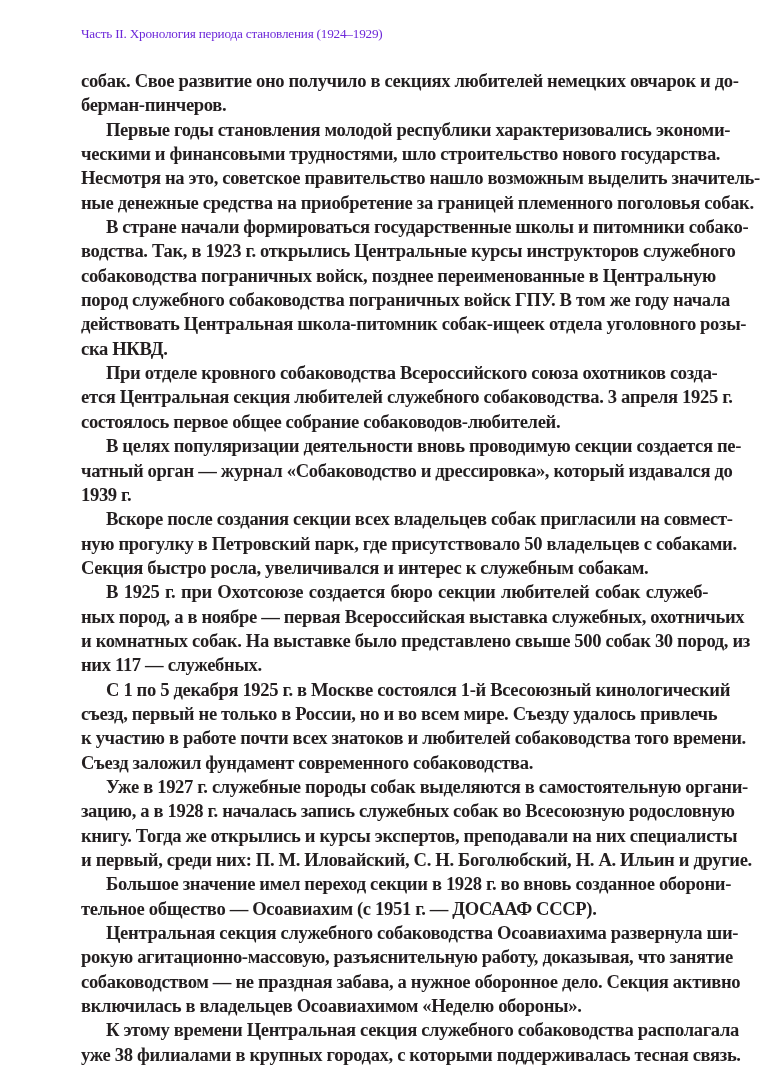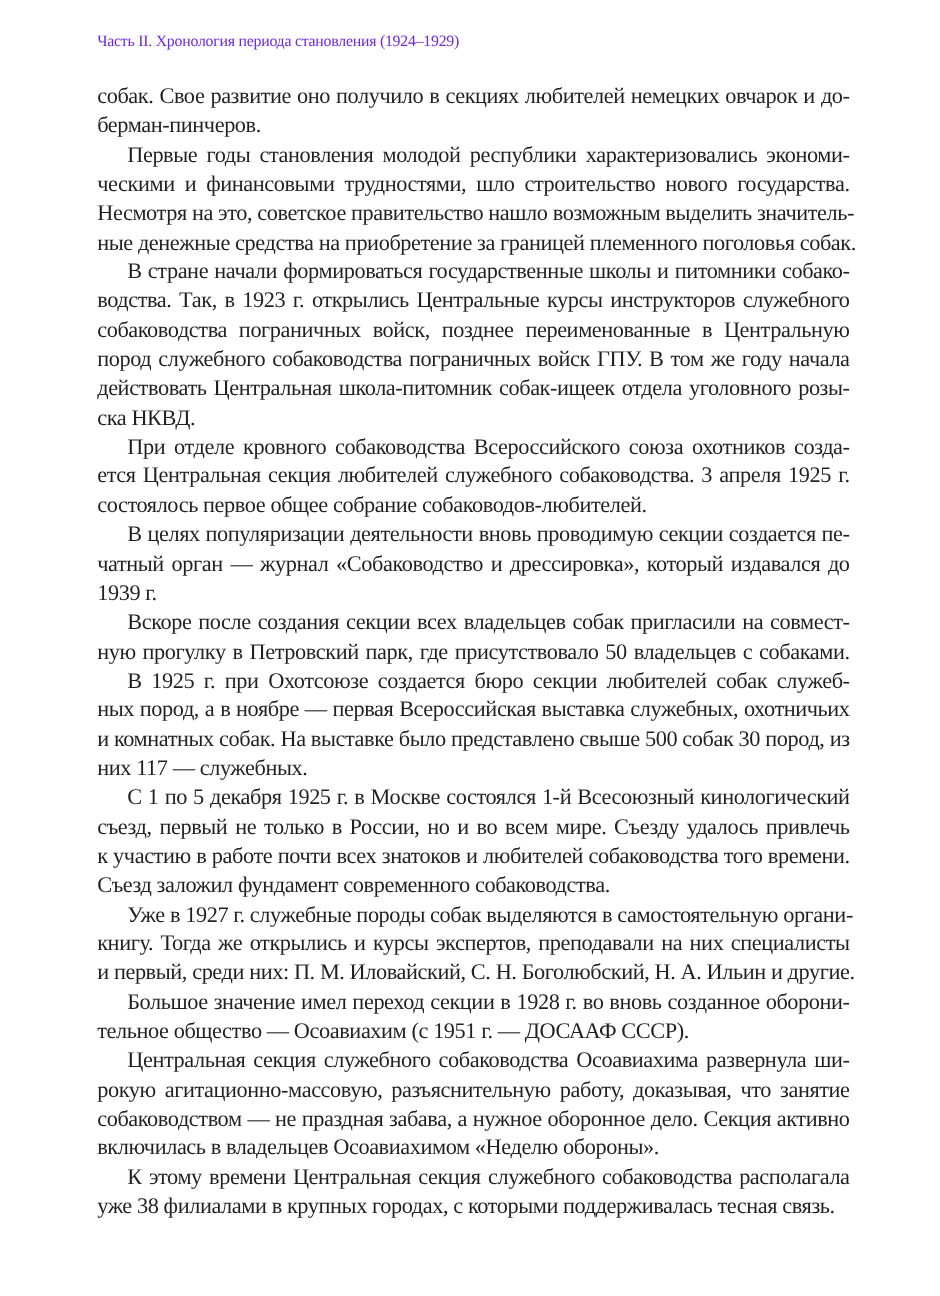--- a/index.html
+++ b/index.html
@@ -5,21 +5,21 @@
   html, body { margin: 0; padding: 0; }
   body {
     width: 783px; height: 1080px; background: #ffffff; position: relative; overflow: hidden;
     font-family: "Liberation Serif", "DejaVu Serif", serif; color: #231f20;
   }
   .running-head {
     position: absolute; left: 81px; top: 26px;
     font-size: 13.2px; letter-spacing: -0.2px; color: #6d28d9;
   }
   .body-text {
-    position: absolute; left: 81px; top: 69px; width: 627px;
+    position: absolute; left: 81px; top: 69px; width: 627px; font-weight: bold;
   }
   .line {
     height: 24.35px; line-height: 24.35px; font-size: 18.6px;
     white-space: nowrap; text-align: justify; text-align-last: justify;
     letter-spacing: -0.35px;
   }
   .line.last { text-align-last: left; }
   .line.indent { padding-left: 25px; }
   .page-number {
     position: absolute; left: 81px; top: 1078px; font-size: 16px;
@@ -44,29 +44,31 @@
     <div class="line">действовать Центральная школа-питомник собак-ищеек отдела уголовного розы-</div>
     <div class="line last">ска НКВД.</div>
     <div class="line indent">При отделе кровного собаководства Всероссийского союза охотников созда-</div>
     <div class="line">ется Центральная секция любителей служебного собаководства. 3 апреля 1925 г.</div>
     <div class="line last">состоялось первое общее собрание собаководов-любителей.</div>
     <div class="line indent">В целях популяризации деятельности вновь проводимую секции создается пе-</div>
     <div class="line">чатный орган — журнал «Собаководство и дрессировка», который издавался до</div>
     <div class="line last">1939 г.</div>
     <div class="line indent">Вскоре после создания секции всех владельцев собак пригласили на совмест-</div>
     <div class="line">ную прогулку в Петровский парк, где присутствовало 50 владельцев с собаками.</div>
+    <div class="line last">Секция быстро росла, увеличивался и интерес к служебным собакам.</div>
     <div class="line indent">В 1925 г. при Охотсоюзе создается бюро секции любителей собак служеб-</div>
     <div class="line">ных пород, а в ноябре — первая Всероссийская выставка служебных, охотничьих</div>
     <div class="line">и комнатных собак. На выставке было представлено свыше 500 собак 30 пород, из</div>
     <div class="line last">них 117 — служебных.</div>
     <div class="line indent">С 1 по 5 декабря 1925 г. в Москве состоялся 1-й Всесоюзный кинологический</div>
     <div class="line">съезд, первый не только в России, но и во всем мире. Съезду удалось привлечь</div>
     <div class="line">к участию в работе почти всех знатоков и любителей собаководства того времени.</div>
     <div class="line last">Съезд заложил фундамент современного собаководства.</div>
     <div class="line indent">Уже в 1927 г. служебные породы собак выделяются в самостоятельную органи-</div>
+    <div class="line">зацию, а в 1928 г. началась запись служебных собак во Всесоюзную родословную</div>
     <div class="line">книгу. Тогда же открылись и курсы экспертов, преподавали на них специалисты</div>
     <div class="line last">и первый, среди них: П. М. Иловайский, С. Н. Боголюбский, Н. А. Ильин и другие.</div>
     <div class="line indent">Большое значение имел переход секции в 1928 г. во вновь созданное оборони-</div>
     <div class="line last">тельное общество — Осоавиахим (с 1951 г. — ДОСААФ СССР).</div>
     <div class="line indent">Центральная секция служебного собаководства Осоавиахима развернула ши-</div>
     <div class="line">рокую агитационно-массовую, разъяснительную работу, доказывая, что занятие</div>
     <div class="line">собаководством — не праздная забава, а нужное оборонное дело. Секция активно</div>
     <div class="line last">включилась в владельцев Осоавиахимом «Неделю обороны».</div>
     <div class="line indent">К этому времени Центральная секция служебного собаководства располагала</div>
     <div class="line last">уже 38 филиалами в крупных городах, с которыми поддерживалась тесная связь.</div>

